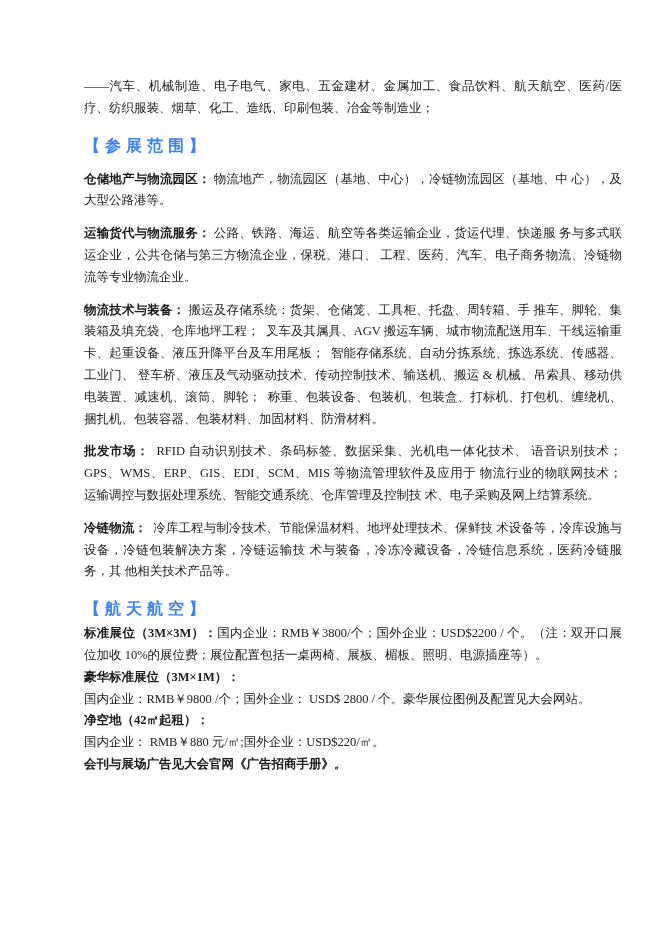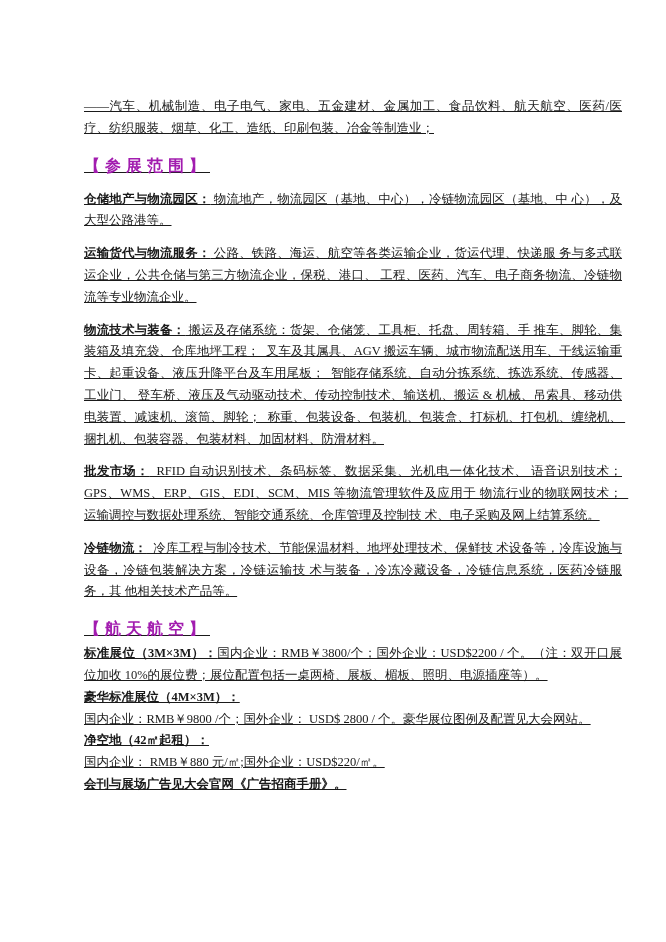--- a/index.html
+++ b/index.html
@@ -8,44 +8,43 @@
     width:666px;
     height:942px;
     background:#ffffff;
     overflow:hidden;
     font-family:"Liberation Serif","DejaVu Serif",serif;
     color:#1a1a1a;
   }
   .content{
     position:absolute;
     left:84px;
-    top:96px;
+    top:76px;
     width:538px;
     font-size:12.5px;
     line-height:21.8px;
     text-align:justify;
-    text-decoration:underline;
   }
   .content p{
     margin:0;
     white-space:pre-wrap;
   }
   p.para{
     margin:11px 0;
   }
   .sec-heading{
     font-family:"Liberation Sans","DejaVu Sans",sans-serif;
     font-weight:bold;
     font-size:16px;
     line-height:24px;
     letter-spacing:5px;
     text-align:left;
     margin:14px 0 2px 0;
     white-space:normal;
-    color:#a21caf;
+    color:#3b82f6;
   }
   .label{
     font-weight:bold;
   }
   .rule-line{
     margin:0;
   }
 </style>
 </head>
 <body>
@@ -64,21 +63,21 @@
     <p class="para"><span class="label">物流技术与装备：</span><span> 搬运及存储系统：货架、仓储笼、工具柜、托盘、周转箱、手 推车、脚轮、集装箱及填充袋、仓库地坪工程；  叉车及其属具、AGV 搬运车辆、城市物流配送用车、干线运输重卡、起重设备、液压升降平台及车用尾板；  智能存储系统、自动分拣系统、拣选系统、传感器、工业门、 登车桥、液压及气动驱动技术、传动控制技术、输送机、搬运 &amp; 机械、吊索具、移动供电装置、减速机、滚筒、脚轮；  称重、包装设备、包装机、包装盒、打标机、打包机、缠绕机、 捆扎机、包装容器、包装材料、加固材料、防滑材料。</span></p>
 
     <p class="para"><span class="label">批发市场：</span><span>  RFID 自动识别技术、条码标签、数据采集、光机电一体化技术、 语音识别技术；GPS、WMS、ERP、GIS、EDI、SCM、MIS 等物流管理软件及应用于 物流行业的物联网技术；  运输调控与数据处理系统、智能交通系统、仓库管理及控制技 术、电子采购及网上结算系统。</span></p>
 
     <p class="para"><span class="label">冷链物流：</span><span>  冷库工程与制冷技术、节能保温材料、地坪处理技术、保鲜技 术设备等，冷库设施与设备，冷链包装解决方案，冷链运输技 术与装备，冷冻冷藏设备，冷链信息系统，医药冷链服务，其 他相关技术产品等。</span></p>
 
     <h2 class="sec-heading">【航天航空】</h2>
 
     <p class="rule-line"><span class="label">标准展位（3M×3M）：</span><span>国内企业：RMB￥3800/个；国外企业：USD$2200 / 个。（注：双开口展位加收 10%的展位费；展位配置包括一桌两椅、展板、楣板、照明、电源插座等）。</span></p>
 
-    <p class="rule-line"><span class="label">豪华标准展位（4M×3M）：</span><span></span></p>
+    <p class="rule-line"><span class="label">豪华标准展位（3M×1M）：</span><span></span></p>
 
     <p class="rule-line"><span class="label"></span><span>国内企业：RMB￥9800 /个；国外企业： USD$ 2800 / 个。豪华展位图例及配置见大会网站。</span></p>
 
     <p class="rule-line"><span class="label">净空地（42㎡起租）：</span><span></span></p>
 
     <p class="rule-line"><span class="label"></span><span>国内企业： RMB￥880 元/㎡;国外企业：USD$220/㎡。</span></p>
 
 
     <p class="rule-line"><span class="label">会刊与展场广告见大会官网《广告招商手册》。</span><span></span></p>
 

